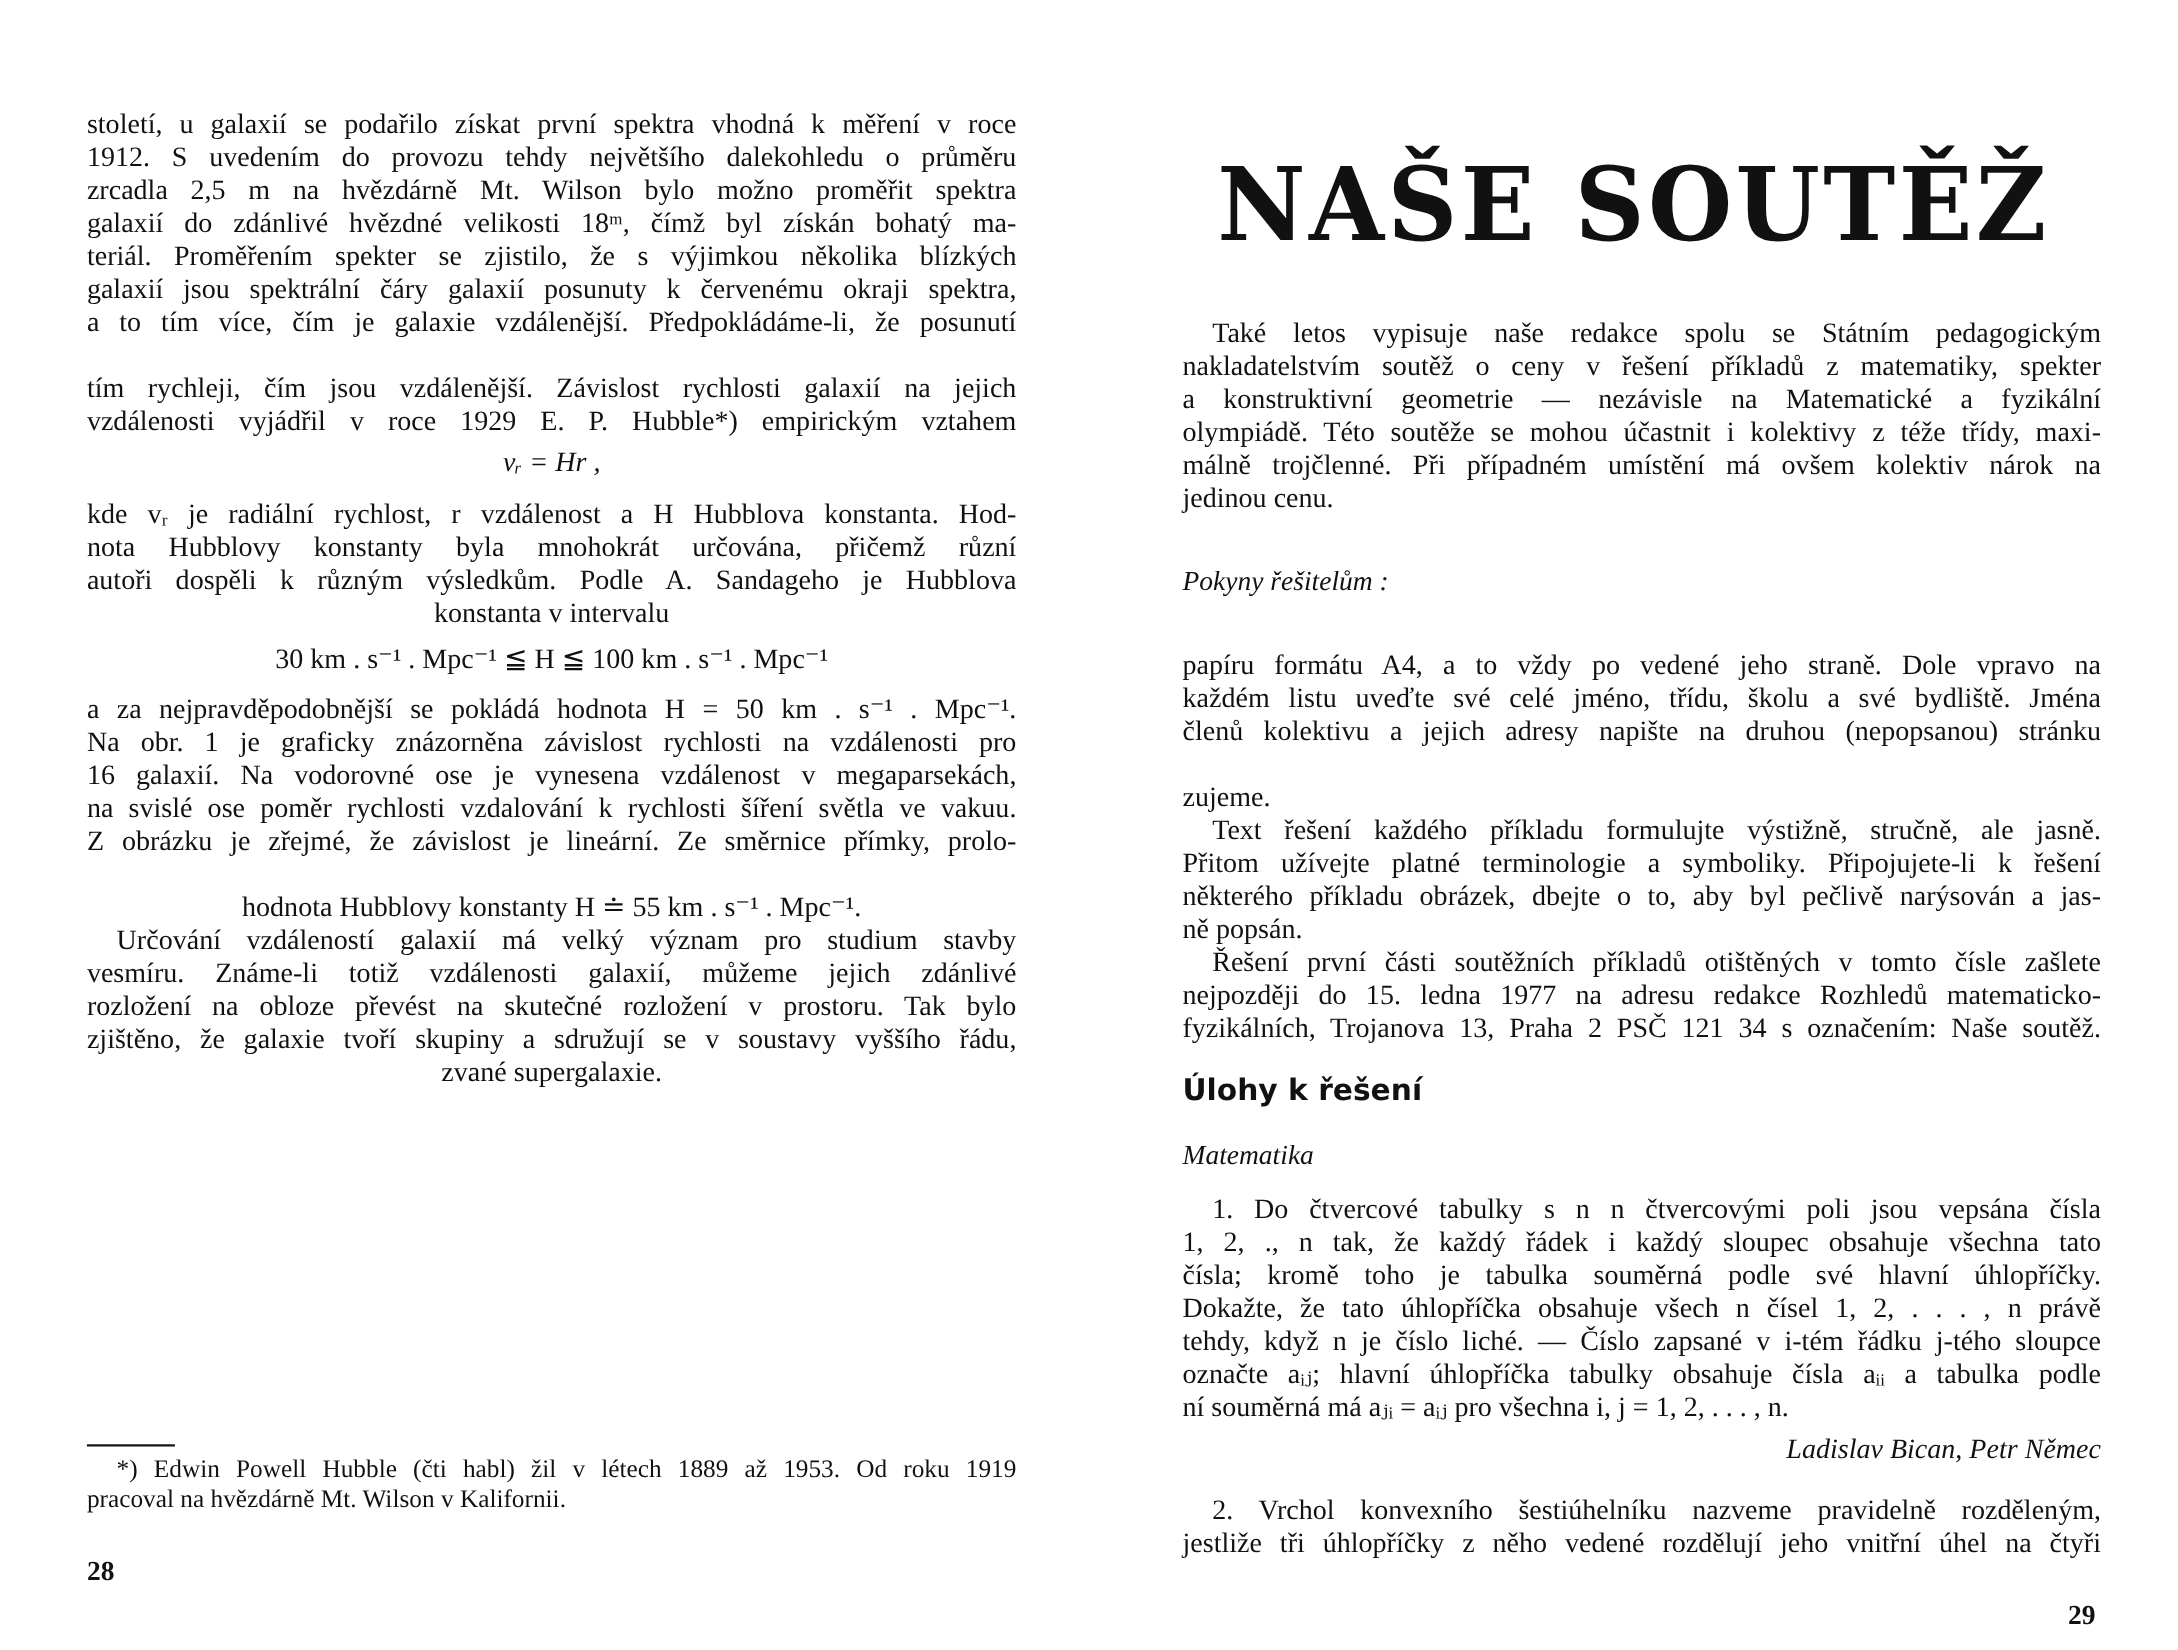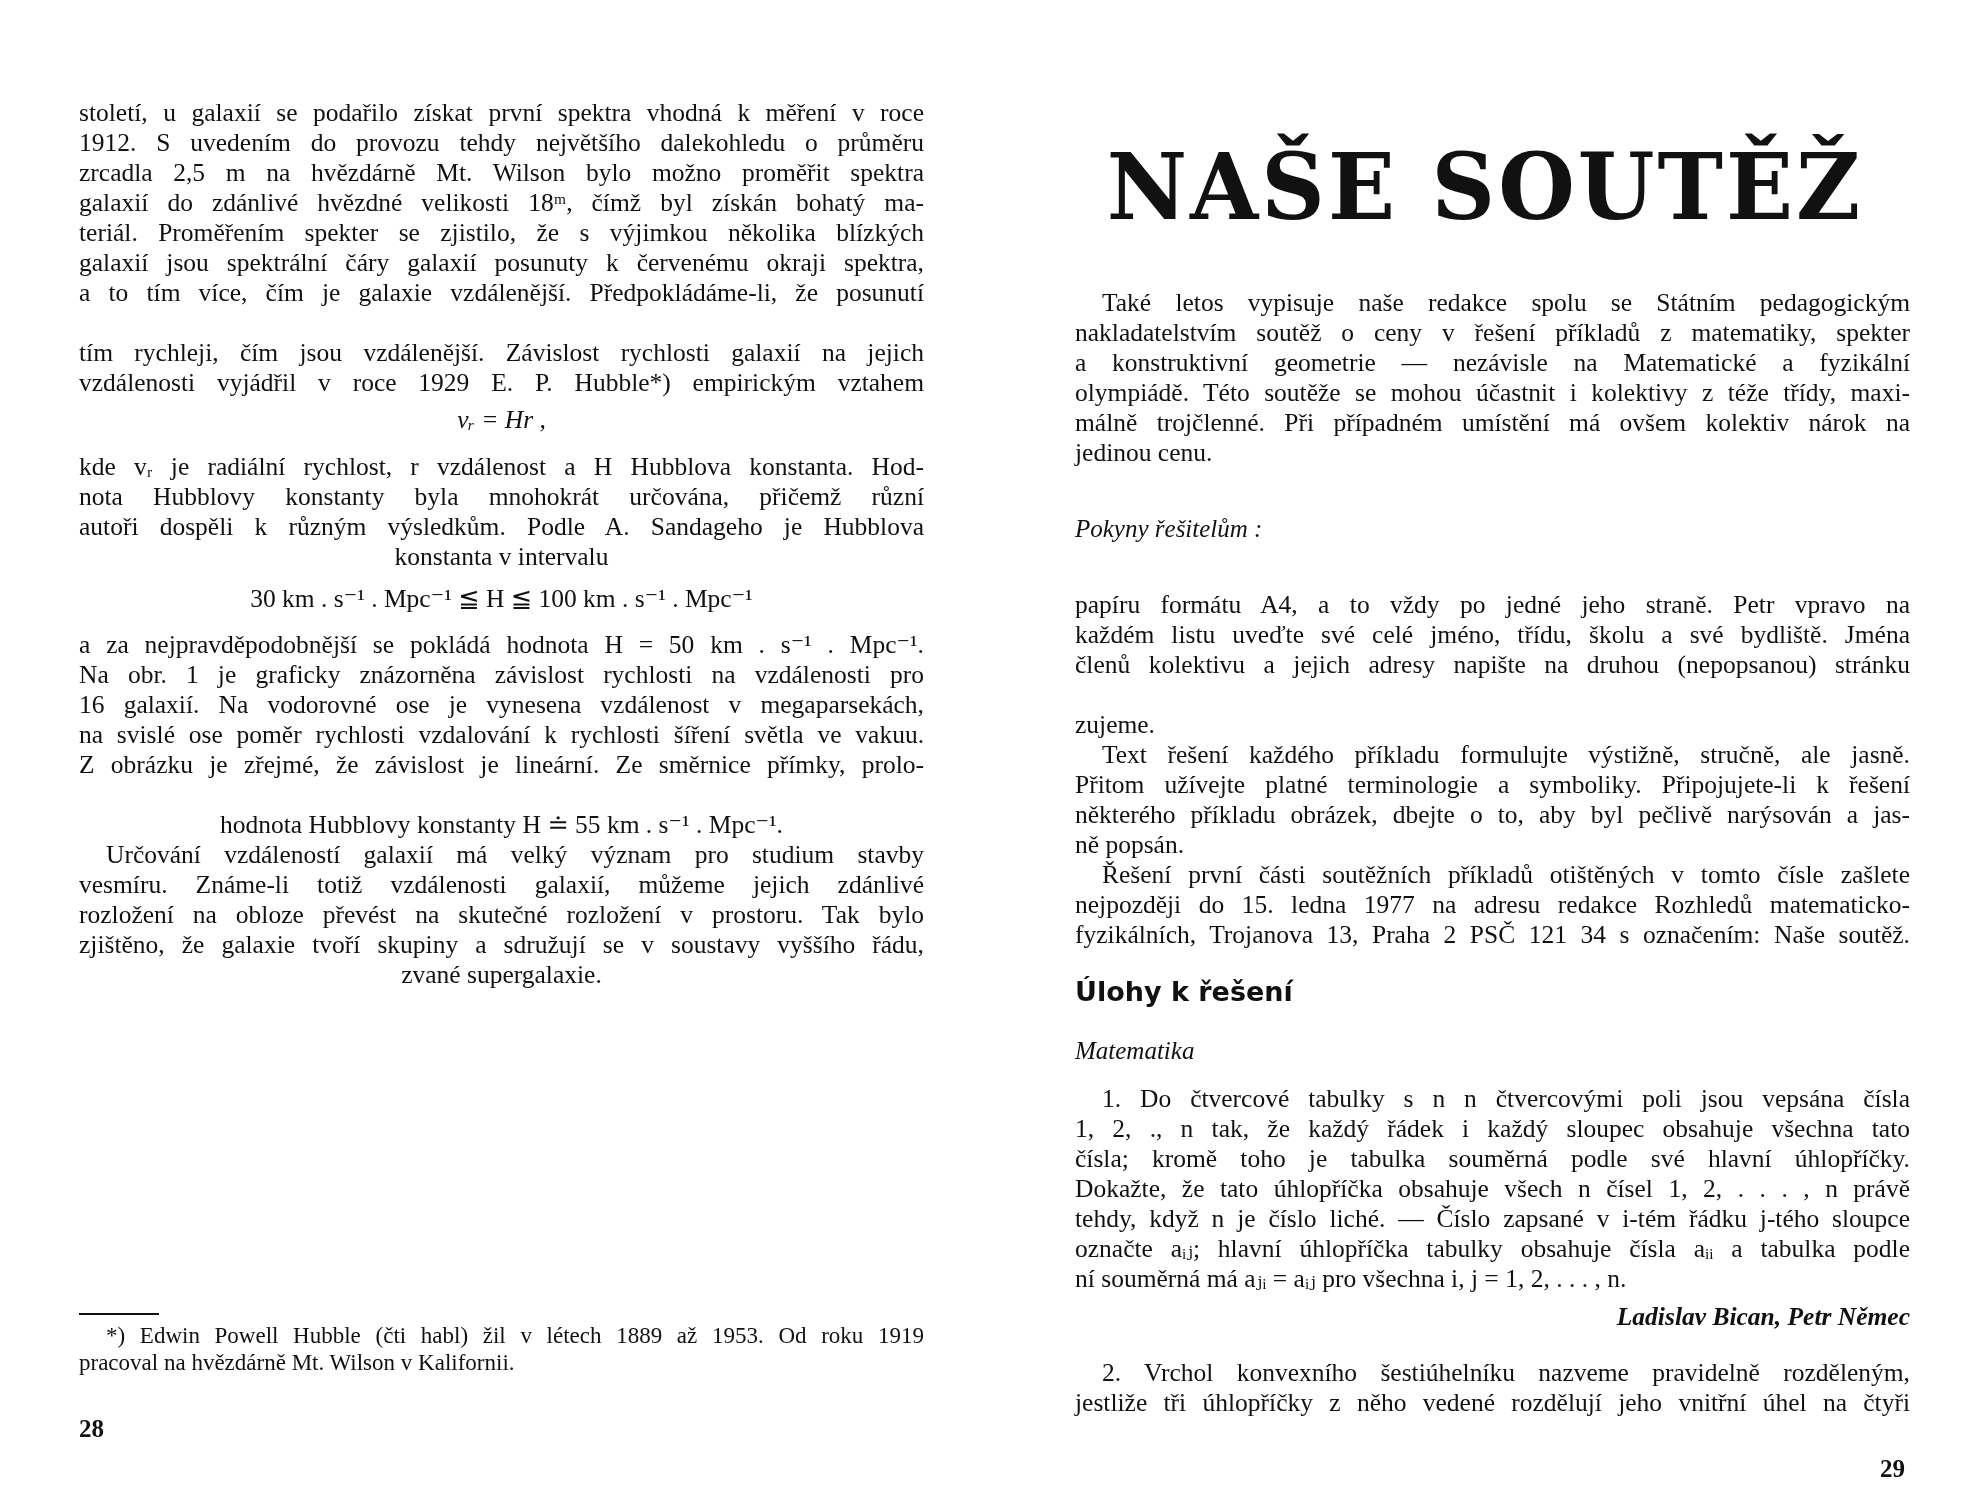--- a/index.html
+++ b/index.html
@@ -8,21 +8,21 @@
   .page { position: absolute; top: 0; height: 1500px; }
   #left-page { left: 0; width: 990px; }
   #right-page { left: 990px; width: 990px; margin-top: 40px; }
 
   .line { position: absolute; white-space: nowrap; font-size: 25.5px; line-height: 30px; }
   .just { text-align: justify; text-align-last: justify; }
   .lcol .line { left: 79px; width: 845px; text-align: center; }
   .rcol .line { left: 85px; width: 835px; }
   .ind { text-indent: 27px; }
   .center { text-align: center; text-align-last: center; }
-  .right { text-align: right; text-align-last: right; font-weight: bold; }
+  .right { text-align: right; text-align-last: right; }
   .it { font-style: italic; }
   .mathv { font-style: italic; }
 
   .title { position: absolute; left: 0; width: 990px; top: 96px; text-align: center;
            font-family: "DejaVu Serif", "Liberation Serif", serif; font-weight: 900;
            font-size: 88px; letter-spacing: 3px; line-height: 100px; transform: scaleY(1.05); }
   .section-head { position: absolute; left: 85px; top: 936px; font-family: "DejaVu Sans", "Liberation Sans", sans-serif;
            font-weight: bold; font-size: 27px; line-height: 32px; }
   .subhead-it { position: absolute; font-style: italic; font-size: 25px; line-height: 30px; }
 
@@ -79,21 +79,21 @@
 
   <div class="line just ind" style="top:248px">Také letos vypisuje naše redakce spolu se Státním pedagogickým</div>
   <div class="line just" style="top:278px">nakladatelstvím soutěž o ceny v řešení příkladů z matematiky, spekter</div>
   <div class="line just" style="top:308px">a konstruktivní geometrie — nezávisle na Matematické a fyzikální</div>
   <div class="line just" style="top:338px">olympiádě. Této soutěže se mohou účastnit i kolektivy z téže třídy, maxi-</div>
   <div class="line just" style="top:368px">málně trojčlenné. Při případném umístění má ovšem kolektiv nárok na</div>
   <div class="line" style="top:398px">jedinou cenu.</div>
 
   <div class="subhead-it" style="left:85px;top:474px">Pokyny řešitelům :</div>
 
-  <div class="line just" style="top:550px">papíru formátu A4, a to vždy po jedné jeho straně. Petr vpravo na</div>
+  <div class="line just" style="top:550px">papíru formátu A4, a to vždy po vedené jeho straně. Dole vpravo na</div>
   <div class="line just" style="top:580px">každém listu uveďte své celé jméno, třídu, školu a své bydliště. Jména</div>
   <div class="line just" style="top:610px">členů kolektivu a jejich adresy napište na druhou (nepopsanou) stránku</div>
   <div class="line" style="top:670px">zujeme.</div>
   <div class="line just ind" style="top:700px">Text řešení každého příkladu formulujte výstižně, stručně, ale jasně.</div>
   <div class="line just" style="top:730px">Přitom užívejte platné terminologie a symboliky. Připojujete-li k řešení</div>
   <div class="line just" style="top:760px">některého příkladu obrázek, dbejte o to, aby byl pečlivě narýsován a jas-</div>
   <div class="line" style="top:790px">ně popsán.</div>
   <div class="line just ind" style="top:820px">Řešení první části soutěžních příkladů otištěných v tomto čísle zašlete</div>
   <div class="line just" style="top:850px">nejpozději do 15. ledna 1977 na adresu redakce Rozhledů matematicko-</div>
   <div class="line just" style="top:880px">fyzikálních, Trojanova 13, Praha 2 PSČ 121 34 s označením: Naše soutěž.</div>

